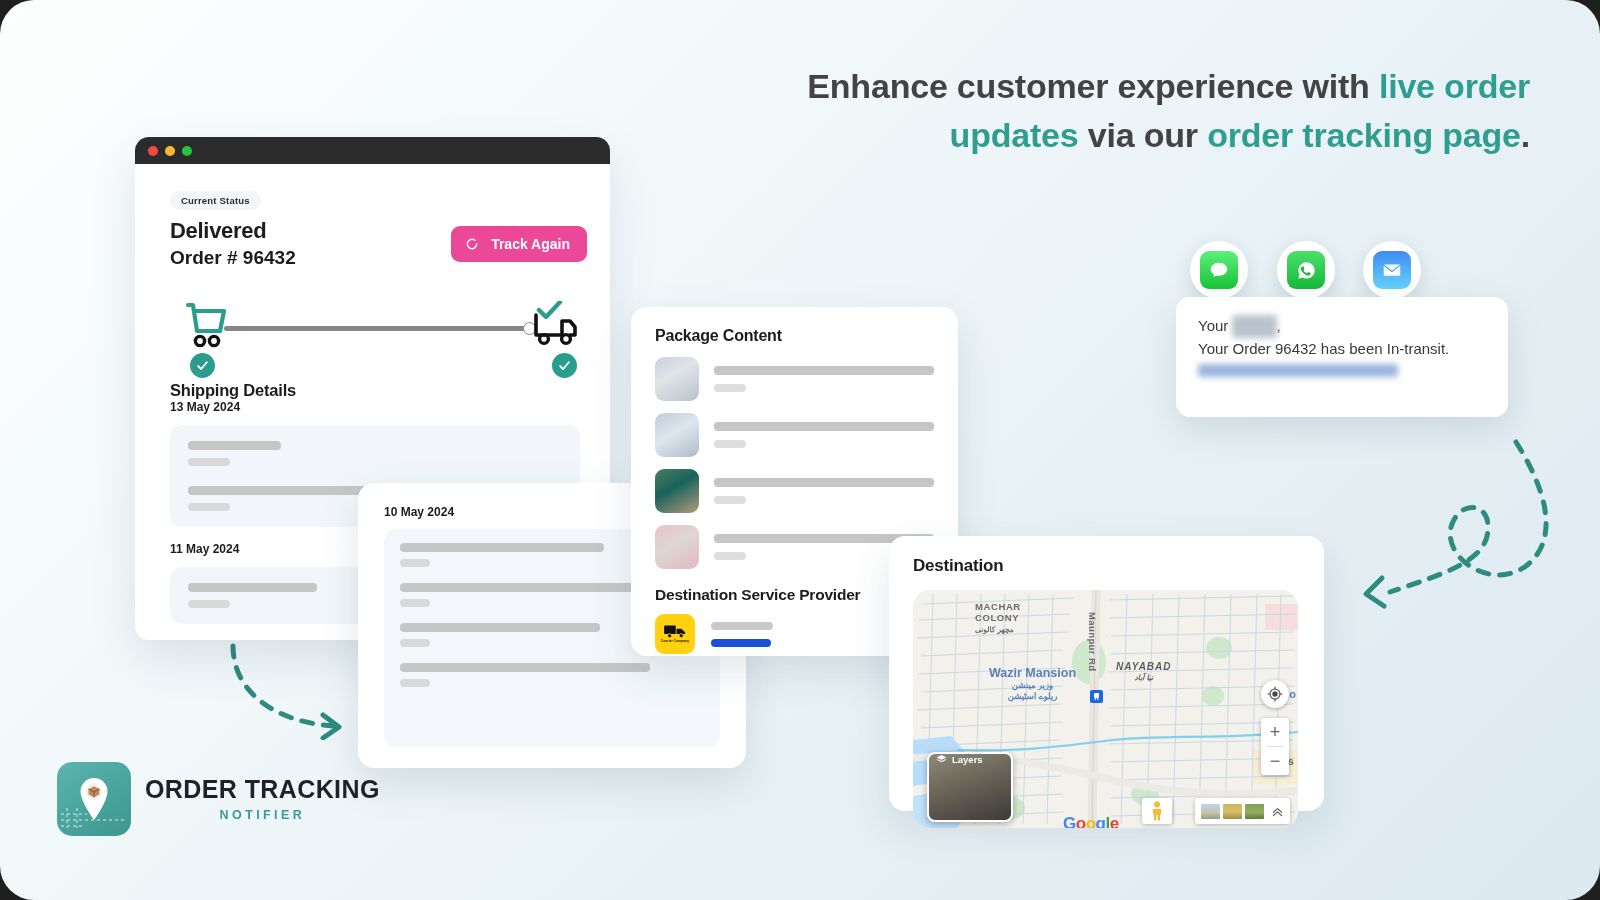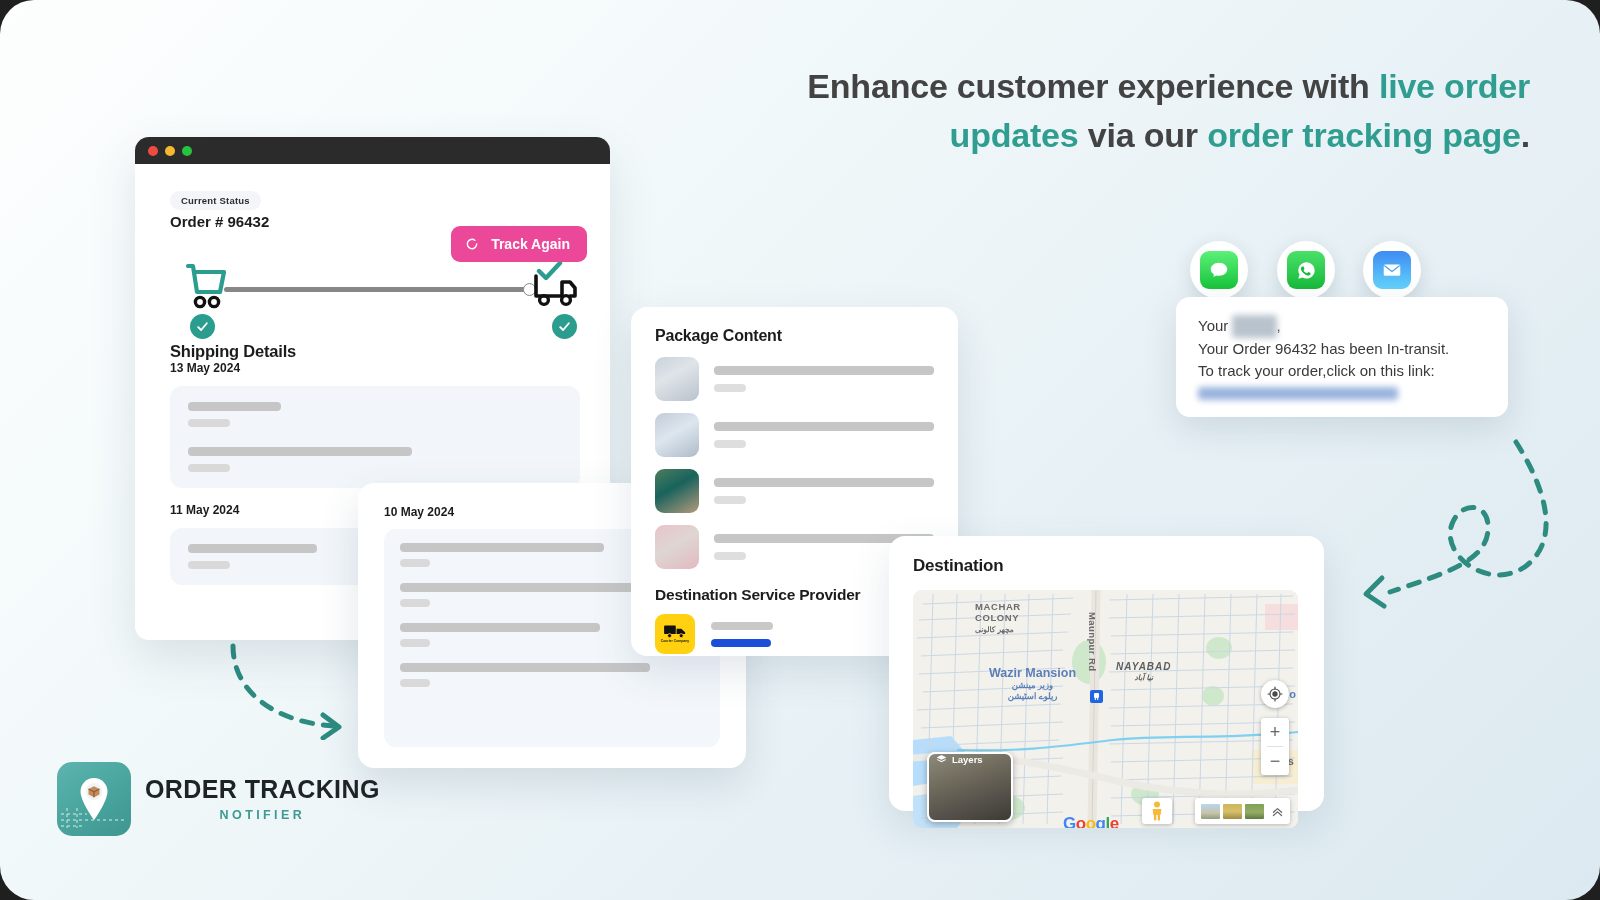--- a/index.html
+++ b/index.html
@@ -28,21 +28,21 @@
   .dot{width:10px;height:10px;border-radius:50%;}
   .dot.r{background:#ef4b42;} .dot.y{background:#f5b82e;} .dot.g{background:#27c33f;}
 
   .browser-body{padding:26px 30px 0 35px;position:relative;}
 
   .status-badge{
     display:inline-block;background:#f3f5f8;border-radius:11px;
     padding:4px 11px;font-size:9.5px;font-weight:700;color:#2d2d2d;letter-spacing:.2px;
   }
   .status-title{font-size:22px;font-weight:800;color:#1c1c1c;margin-top:8px;letter-spacing:-.3px;}
-  .order-no{font-size:15px;font-weight:700;color:#1c1c1c;margin-top:3px;}
+  .order-no{font-size:19px;font-weight:700;color:#1c1c1c;margin-top:3px;}
 
   .track-btn{
     position:absolute;right:23px;top:62px;background:#ec4899;color:#fff;
     border:none;border-radius:9px;padding:10px 17px 10px 14px;
     font-size:14px;font-weight:700;display:flex;align-items:center;gap:12px;
     font-family:"Liberation Sans",sans-serif;cursor:pointer;
   }
 
   
   .prog{position:relative;margin-top:32px;height:62px;}
@@ -95,21 +95,21 @@
   .courier-lines .bar{height:8px;width:62px;background:#c9c9c9;border-radius:4px;}
   .courier-lines .bar.blue{background:#1b4fd8;width:60px;margin-top:9px;}
 
   
   .dest{
     position:absolute;left:889px;top:536px;width:435px;height:275px;
     background:#fff;border-radius:16px;box-shadow:0 16px 40px rgba(40,70,90,.13);
     padding:20px 24px;box-sizing:border-box;
   }
   .dest h3{margin:0 0 14px;font-size:17px;font-weight:800;color:#1c1c1c;letter-spacing:-.2px;}
-  .map{position:relative;width:385px;height:238px;border-radius:9px;overflow:hidden;background:#f2efe9;}
+  .map{position:relative;width:385px;height:238px;border-radius:17px;overflow:hidden;background:#f2efe9;}
   .map svg.base{position:absolute;inset:0;}
   .maplabel{position:absolute;font-family:"Liberation Sans",sans-serif;pointer-events:none;}
   .lbl-machar{left:62px;top:12px;font-size:9.5px;font-weight:600;color:#6b6b6b;line-height:1.15;letter-spacing:.6px;}
   .lbl-machar .ur{font-size:7.5px;letter-spacing:0;}
   .lbl-naya{left:203px;top:71px;font-size:10px;font-weight:600;color:#5d5d5d;letter-spacing:1px;font-style:italic;}
   .lbl-naya .ur{font-size:7.5px;letter-spacing:0;display:block;text-align:center;margin-top:1px;}
   .lbl-wazir{left:76px;top:76px;font-size:12.5px;font-weight:600;color:#5b7fb9;}
   .lbl-wazir .ur{font-size:8.5px;display:block;text-align:center;line-height:1.25;}
   .lbl-maunpur{left:174px;top:22px;font-size:9.5px;font-weight:600;color:#6b6b6b;
     writing-mode:vertical-rl;letter-spacing:.4px;}
@@ -181,20 +181,21 @@
 
   <div class="browser">
     <div class="titlebar">
       <span class="dot r"></span>
       <span class="dot y"></span>
       <span class="dot g"></span>
     </div>
     <div class="browser-body">
 
       <span class="status-badge">Current Status</span>
+      <div class="status-title">Delivered</div>
       <div class="order-no">Order # 96432</div>
 
       <button class="track-btn">
         <svg width="14" height="14" viewBox="0 0 24 24">
           <path d="M20 12a8 8 0 1 1-3.2-6.4" fill="none" stroke="#fff" stroke-width="2.4" stroke-linecap="round"></path>
         </svg>
         <span>Track Again</span>
       </button>
 
       
@@ -468,21 +469,20 @@
       <svg width="22" height="22" viewBox="0 0 24 24">
         <rect x="3" y="6" width="18" height="12.4" rx="1.6" fill="#fff"></rect>
         <path d="M3.6,7 L12,13.6 L20.4,7" fill="none" stroke="#4aa8f5" stroke-width="1.5" stroke-linejoin="round"></path>
       </svg>
     </div>
   </div>
 
   <div class="notif">
     <p><span>Your</span>&nbsp;<span class="blurname">Name</span><span>,</span></p>
     <p>Your Order 96432 has been In-transit.</p>
-    <p>To track your order,click on this link:</p>
     <div class="blurlink"></div>
   </div>
 
   <div class="logo">
     <div class="logo-mark">
       <svg width="74" height="74" viewBox="0 0 74 74">
         <g stroke="#ffffff" stroke-width="1.4" stroke-dasharray="3 3" opacity=".55" fill="none">
           <path d="M4,58 L68,58"></path>
             <path d="M4,52 L30,52"></path>
             <path d="M4,64 L26,64"></path>

